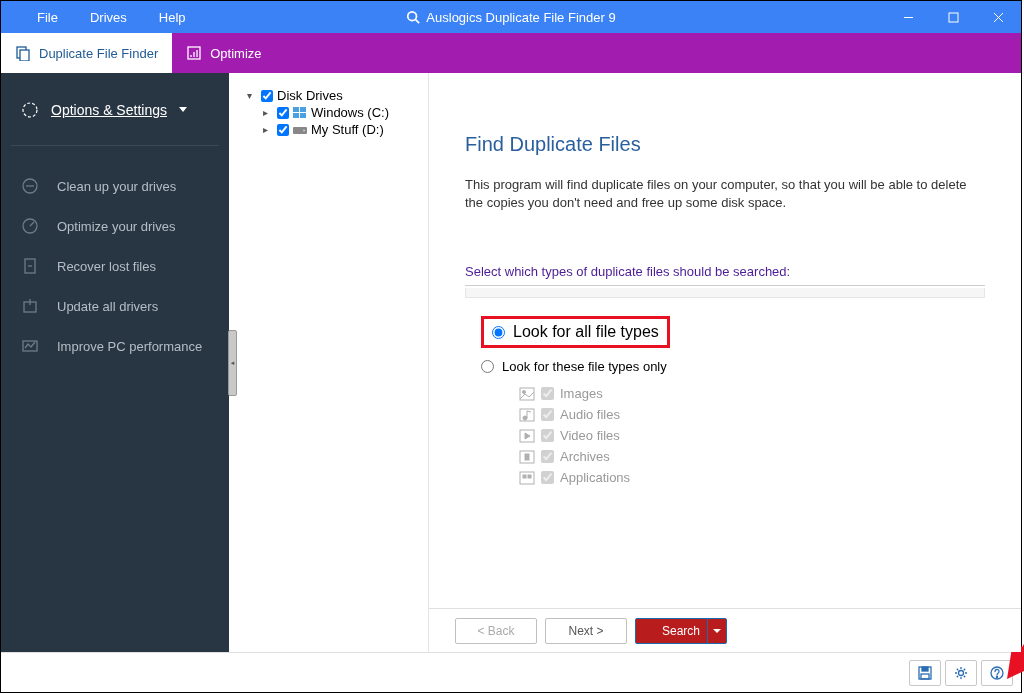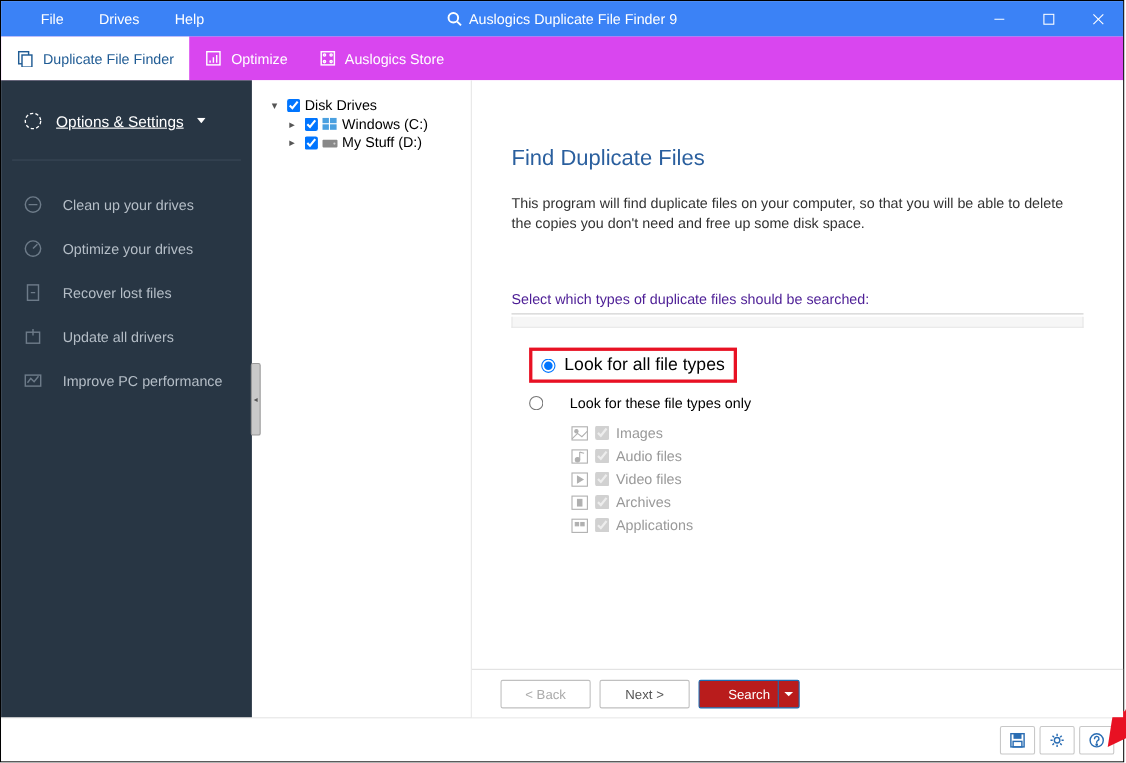--- a/index.html
+++ b/index.html
@@ -10,21 +10,21 @@
   .titlebar { height: 32px; background: #3b82f6; display: flex; align-items: center; color: #fff; font-size: 13px; position: relative; }
   .menu-items { display: flex; gap: 0; padding-left: 20px; }
   .menu-items span { padding: 6px 16px; cursor: default; }
   .title-center { position: absolute; left: 0; right: 0; text-align: center; pointer-events: none; display: flex; justify-content: center; align-items: center; gap: 6px; }
   .title-center svg { width: 14px; height: 14px; }
   .win-controls { position: absolute; right: 0; top: 0; height: 32px; display: flex; }
   .win-controls div { width: 45px; height: 32px; display: flex; align-items: center; justify-content: center; }
   .win-controls svg { stroke: #fff; fill: none; }
 
   
-  .tabstrip { height: 40px; background: #d946ef; display: flex; align-items: stretch; text-align: center; }
+  .tabstrip { height: 40px; background: #a21caf; display: flex; align-items: stretch; text-align: center; }
   .tab { display: flex; align-items: center; gap: 8px; padding: 0 14px; color: #fff; font-size: 13px; }
   .tab.active { background: #fff; color: #1f5b94; }
   .tab svg { width: 16px; height: 16px; }
 
   
   .body { flex: 1; display: flex; position: relative; }
 
   
   .sidebar { width: 228px; background: #283644; color: #ddd; position: relative; }
   .options-header { height: 73px; display: flex; align-items: center; gap: 12px; padding: 0 20px; font-size: 14px; color: #fff; position: relative; text-decoration: underline; }
@@ -45,21 +45,21 @@
   .drive-icon { width: 14px; height: 12px; }
 
   
   .content { flex: 1; background: #fff; padding: 60px 36px 0 36px; position: relative; display:flex; flex-direction:column; }
   .heading { color: #2a5f9e; font-size: 20px; font-weight: 400; margin-bottom: 20px; }
   .desc { font-size: 13px; color: #333; margin-bottom: 52px; line-height: 1.4; }
   .section-label { font-size: 13px; color: #4c1d95; margin-bottom: 6px; }
   .hr { height: 1px; background: linear-gradient(#bbb,#ddd); margin-bottom: 2px;}
   .barish { height:10px; border:1px solid #e6e6e6; background:#f6f6f6; margin-bottom:18px; border-top:none;}
   .radio-group { padding-left: 16px; }
-  .radio-row { display: flex; align-items: center; gap: 24px; font-size: 13px; padding: 5px 0; }
+  .radio-row { display: flex; align-items: center; gap: 8px; font-size: 13px; padding: 5px 0; }
   .highlight-box { border: 3px solid #e81123; padding: 4px 8px; display: inline-flex; align-items:center; gap: 8px; }
   .file-types { padding: 4px 0 0 38px; }
   .ft-row { display: flex; align-items: center; gap: 6px; padding: 3px 0; color: #999; font-size: 13px; }
   .ft-icon { width: 16px; height: 14px; }
   .ft-chk { width:13px; height:13px; accent-color:#888; }
 
   
   .arrow-anno { position: absolute; left: 576px; top: 488px; pointer-events:none;}
 
   
@@ -125,30 +125,20 @@
       <span>Duplicate File Finder</span>
     </div>
     <div class="tab">
       <svg viewBox="0 0 16 16" fill="none" stroke="#fff" stroke-width="1.3">
           <rect x="2" y="2" width="12" height="12"></rect>
           <line x1="5" y1="10" x2="5" y2="12"></line>
           <line x1="8" y1="7" x2="8" y2="12"></line>
           <line x1="11" y1="5" x2="11" y2="12"></line>
         </svg>
       <span>Optimize</span>
-    </div>
-    <div class="tab">
-      <svg viewBox="0 0 16 16" fill="none" stroke="#fff" stroke-width="1.3">
-          <rect x="2" y="2" width="12" height="12"></rect>
-          <circle cx="5" cy="5" r="1"></circle>
-          <circle cx="11" cy="5" r="1"></circle>
-          <circle cx="5" cy="11" r="1"></circle>
-          <circle cx="11" cy="11" r="1"></circle>
-        </svg>
-      <span>Auslogics Store</span>
     </div>
   </div>
 
   <div class="body">
 
     <div class="sidebar">
       <div class="options-header">
         <svg width="18" height="18" viewBox="0 0 18 18" fill="none" stroke="#fff" stroke-width="1.2" stroke-dasharray="3 2">
             <circle cx="9" cy="9" r="7"></circle>
           </svg>

